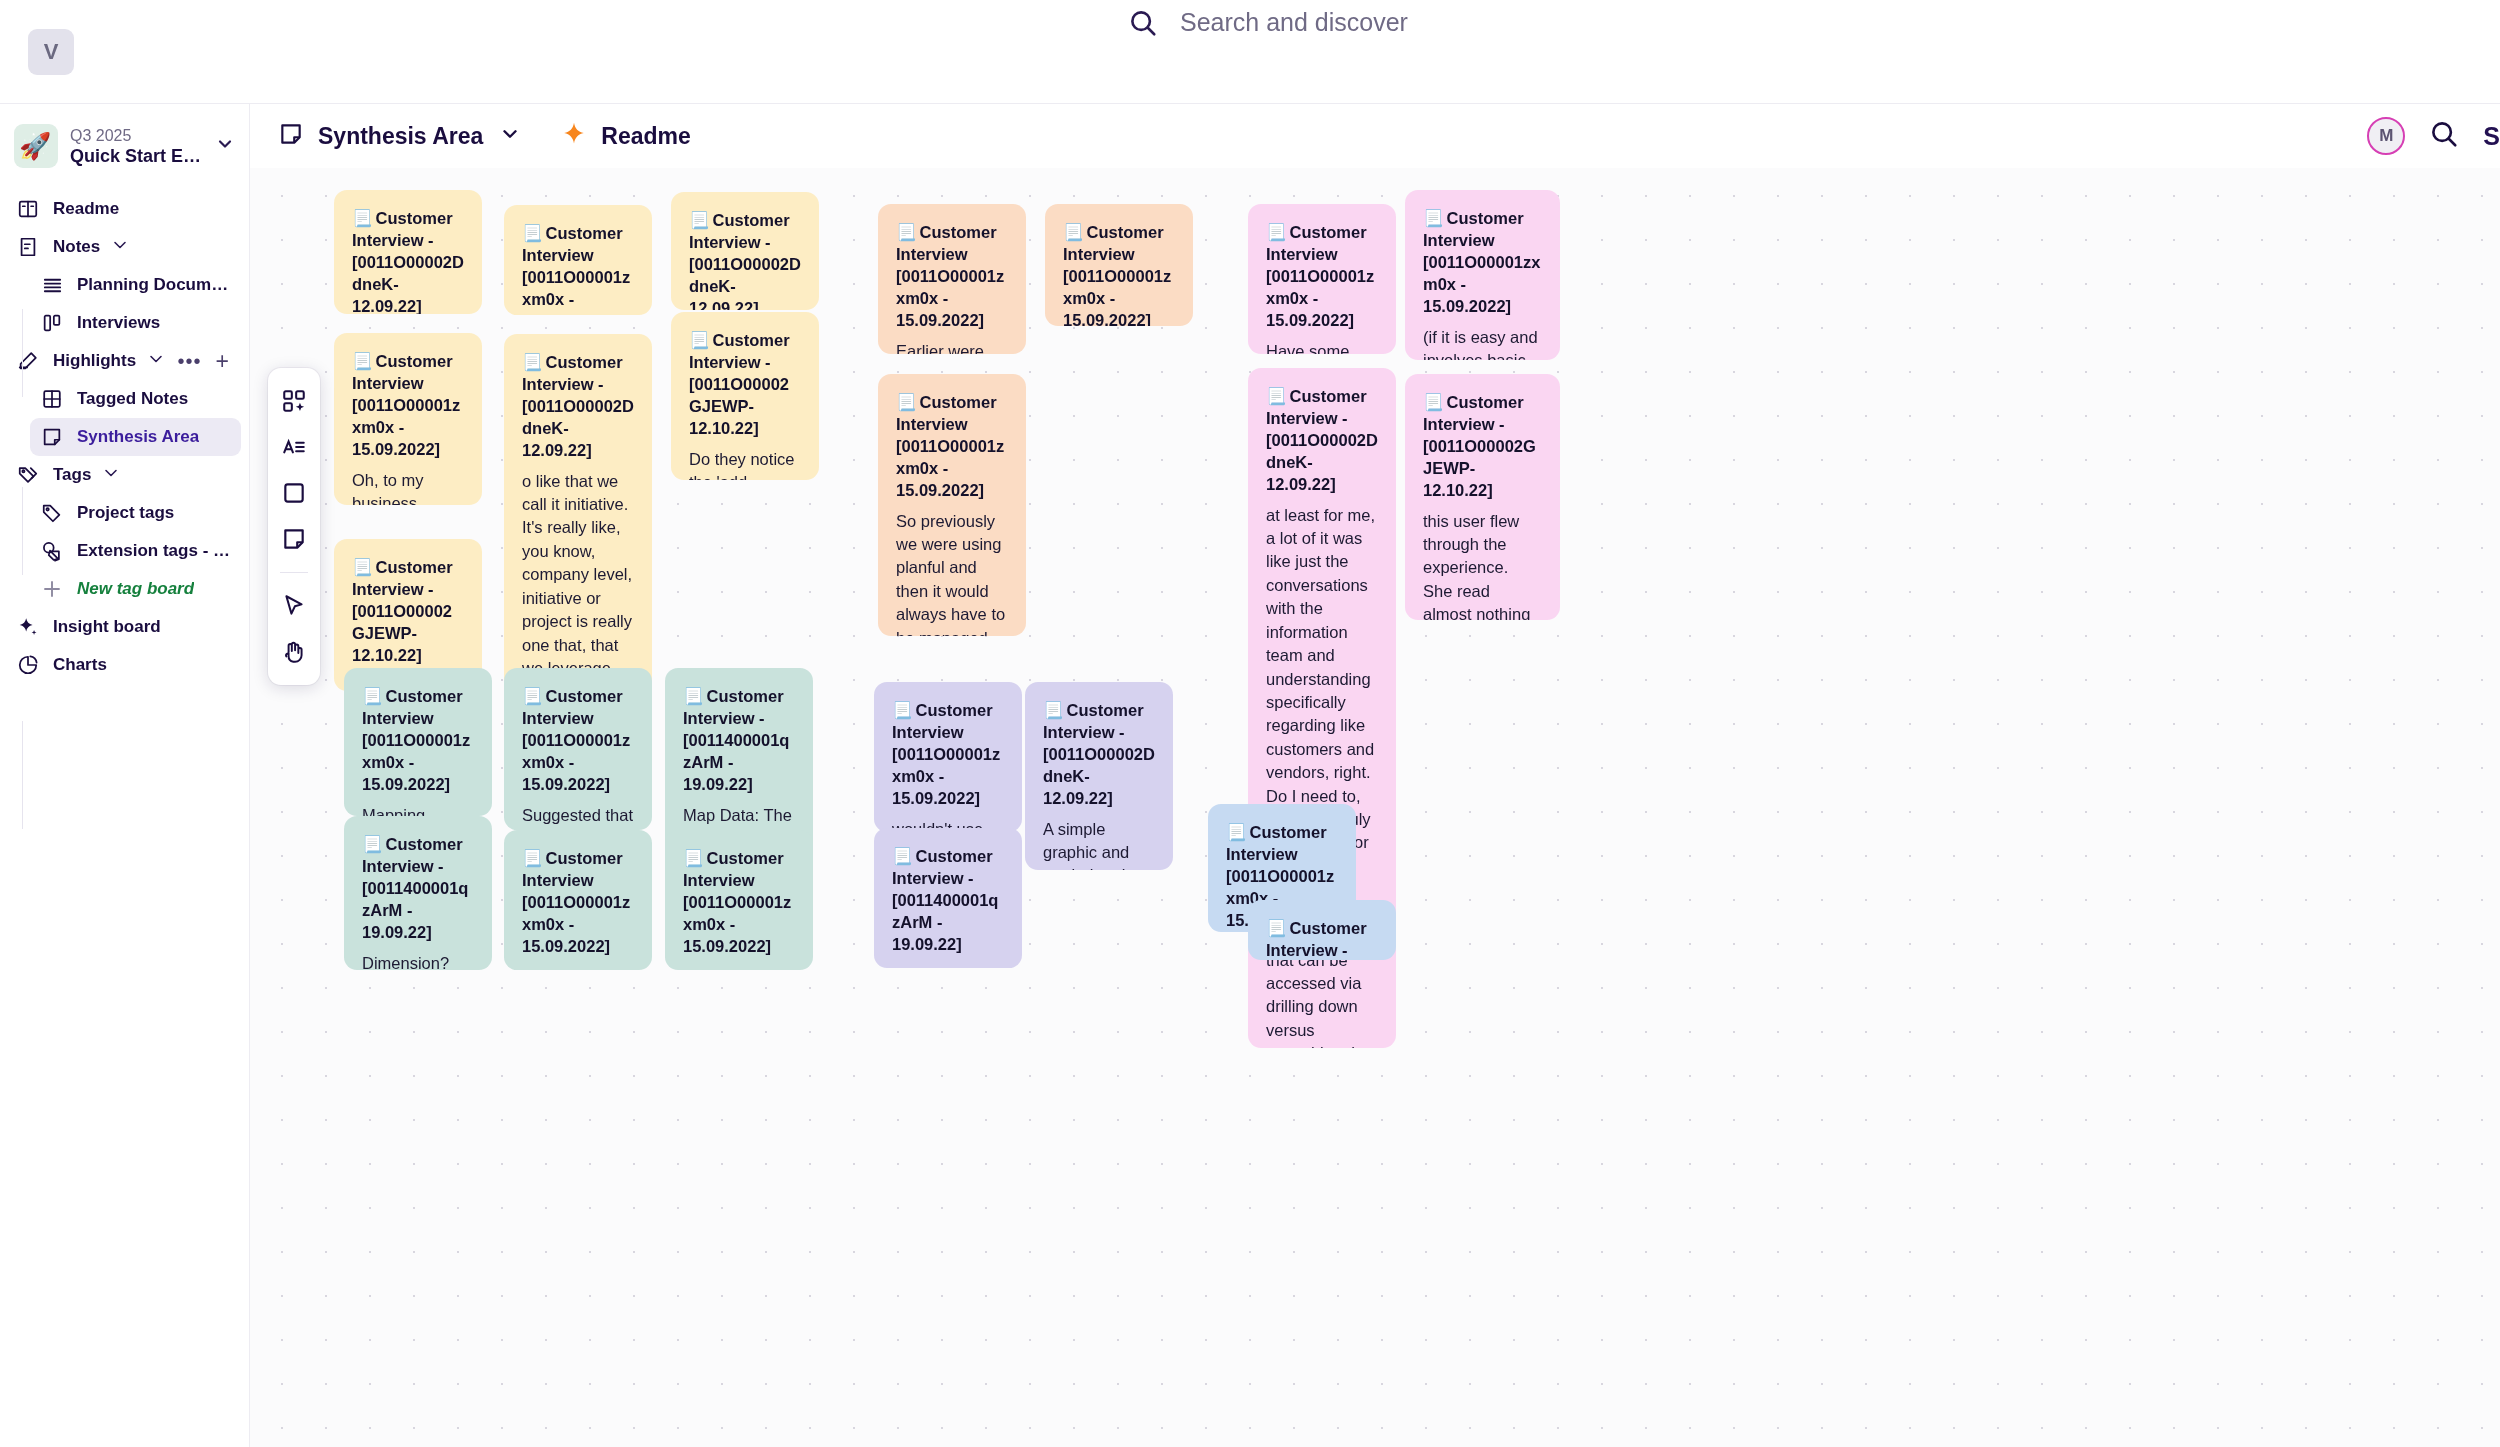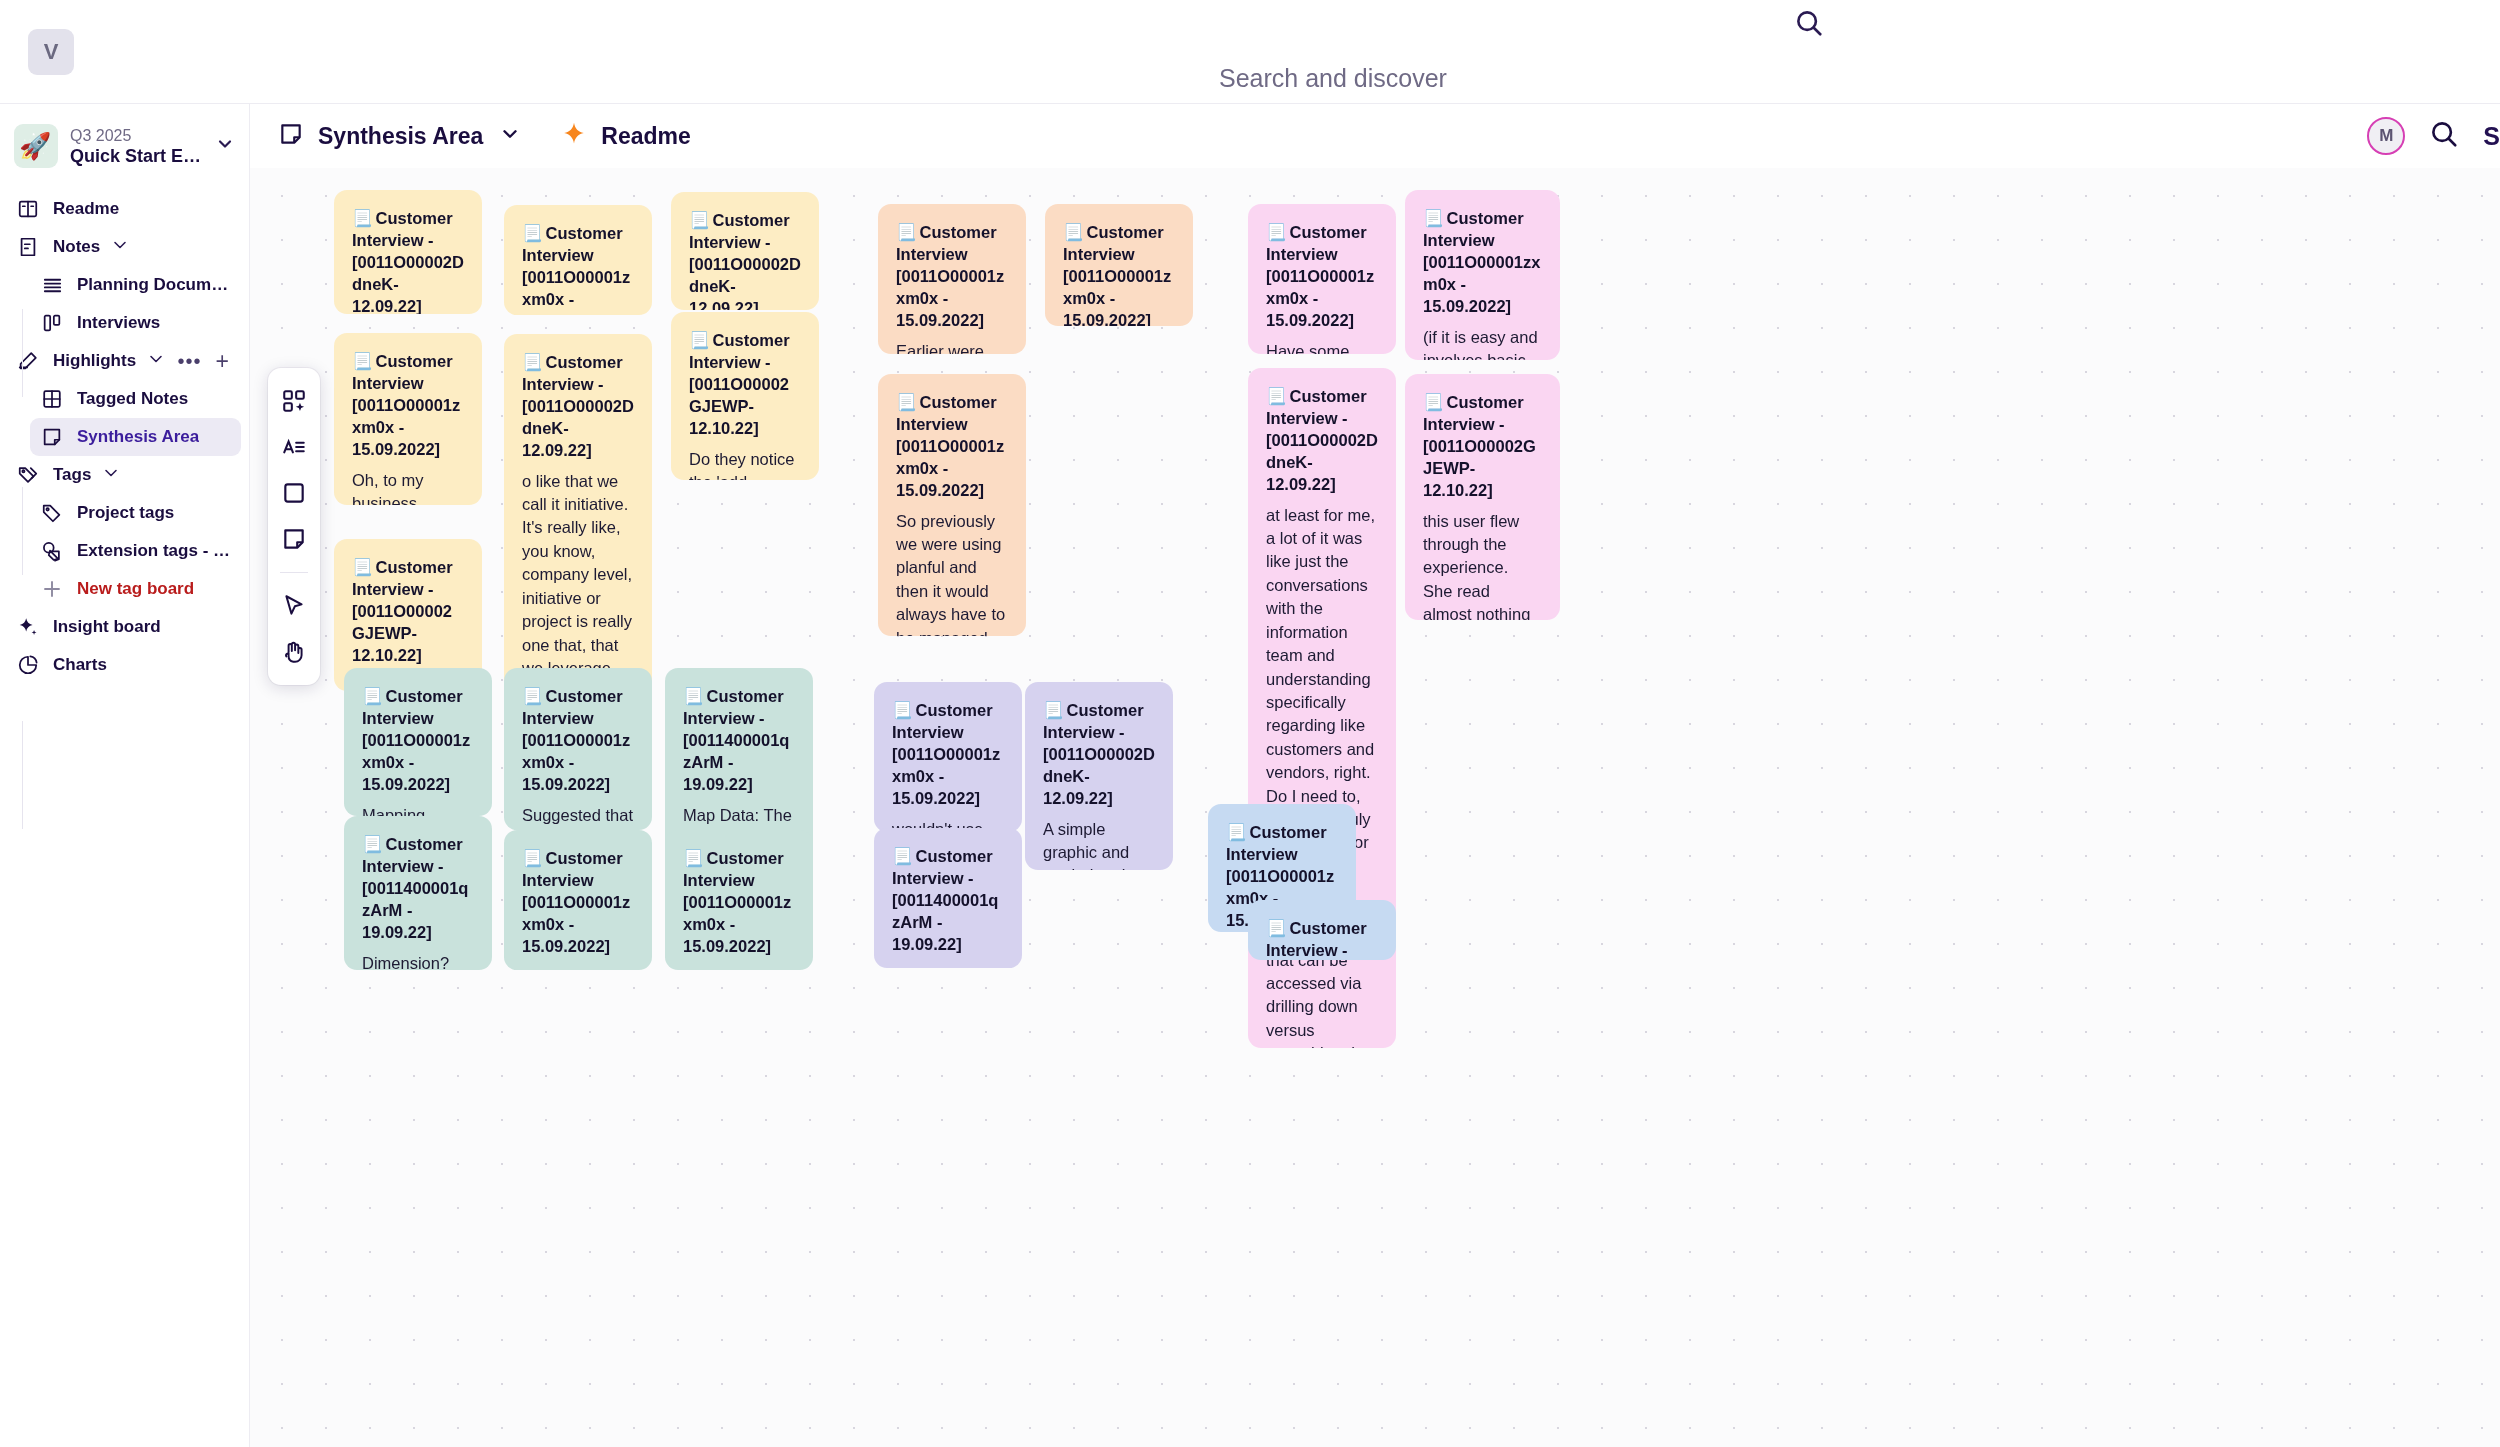--- a/index.html
+++ b/index.html
@@ -24,21 +24,21 @@
     font-size: 22px; font-weight: 700; color: #6b6980; margin-right: 30px;
   }
   .nav-item {
     font-size: 25px; font-weight: 600; color: #231152;
     padding: 12px 22px; border-radius: 28px; margin-right: 8px;
     white-space: nowrap; cursor: pointer;
   }
   .nav-item.active { background: #eceaf4; }
   .search-wrap {
     position: absolute; left: 1110px; top: 8px; width: 1380px; height: 88px;
-    display: flex; align-items: center; gap: 22px; padding-left: 18px; flex-direction: column;
+    display: flex; align-items: flex-start; gap: 22px; padding-left: 18px;
   }
   .search-input {
     border: none; outline: none; background: transparent;
     font-family: "Liberation Sans", sans-serif;
     font-size: 25px; color: #3b3358; width: 1180px;
   }
   .search-input::placeholder { color: #6f6a85; }
 
   
   .sidebar {
@@ -65,21 +65,21 @@
     padding: 0 8px; border-radius: 9px; cursor: pointer; position: relative;
   }
   .nav-row.indent { margin-left: 30px; padding-left: 10px; }
   .nav-row.active { background: #eceaf4; }
   .nav-row .ico { width: 24px; height: 24px; flex: 0 0 auto; display: flex; align-items: center; justify-content: center; }
   .nav-row .lbl {
     margin-left: 13px; font-size: 17px; font-weight: 700; color: #1a0d3f;
     white-space: nowrap; overflow: hidden; text-overflow: ellipsis;
   }
   .nav-row.active .lbl { color: #3b1d9c; }
-  .nav-row .lbl.muted { color: #b91c1c; font-weight: 600; }
+  .nav-row .lbl.muted { color: #15803d; font-weight: 600; font-style: italic; }
   .nav-row .chev { margin-left: 10px; }
   .grouprail {
     position: absolute; left: 22px; width: 1px; background: #e6e4ee;
   }
   .row-actions {
     margin-left: auto; display: flex; align-items: center; gap: 14px; padding-right: 4px;
   }
   .dots { font-size: 20px; color: #4a3f6b; letter-spacing: 1px; line-height: 1; }
   .plusmark { font-size: 23px; color: #4a3f6b; line-height: 1; }
   .sb-sep { height: 10px; }

